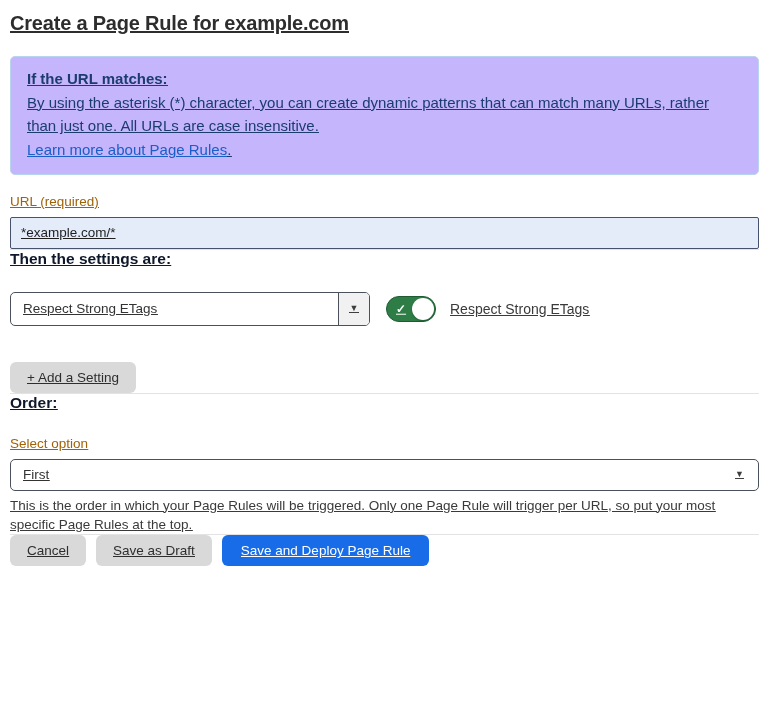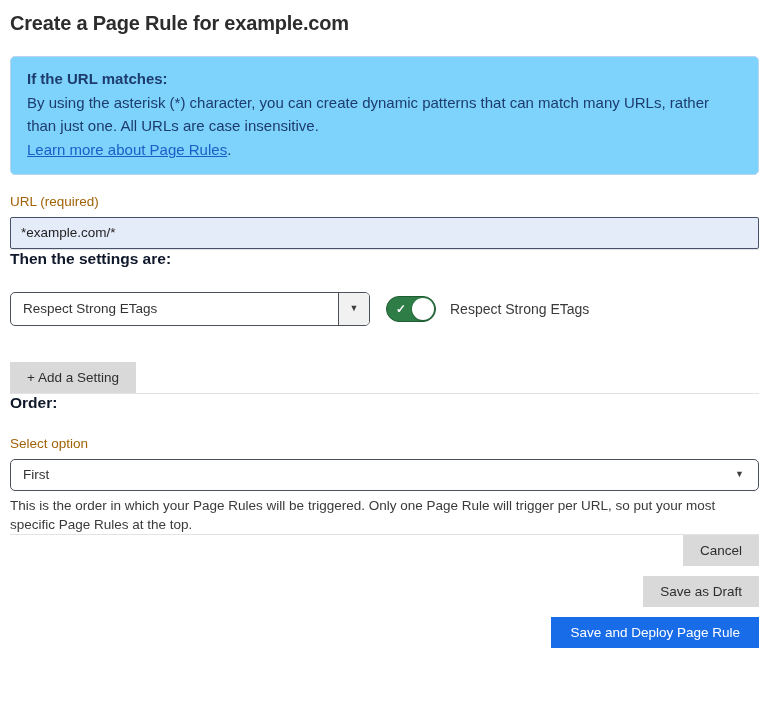--- a/index.html
+++ b/index.html
@@ -1,32 +1,32 @@
 <!DOCTYPE html>
 <html><head>
 <meta charset="utf-8">
 <style>
-  * { box-sizing: border-box; }
+  * { box-sizing: border-box; text-decoration: underline; }
   html, body { margin: 0; padding: 0; }
   body {
     width: 769px; height: 718px;
     background: #ffffff;
     font-family: "Liberation Sans", sans-serif;
     color: #333;
     overflow: hidden;
   }
   .page { padding: 10px; }
 
   h1.title {
     font-size: 20px; font-weight: 700; color: #2d2d2d;
     margin: 2px 0 21px; letter-spacing: -0.2px;
   }
 
   .info-box {
-    background: #7dd3fc;
+    background: #c4b5fd;
     border: 1px solid #b9d4ee;
     border-radius: 5px;
     padding: 10px 16px 12px;
     color: #1d3c6e;
     font-size: 15px;
     line-height: 1.58;
     margin-bottom: 19px;
   }
   .info-heading { font-weight: 700; }
   .info-link-line a {
@@ -117,35 +117,35 @@
     width: 22px; height: 22px;
     background: #fff; border-radius: 50%;
     box-shadow: 0 1px 2px rgba(0,0,0,.25);
   }
   .toggle-label {
     font-size: 14px; color: #3a3a3a; margin-left: 14px;
   }
 
   .btn {
     height: 31px;
-    border: none; border-radius: 0;
+    border: none; border-radius: 6px;
     font-size: 13.5px; font-family: inherit;
     padding: 0 17px;
     cursor: pointer;
   }
   .btn.gray { background: #d9d9d9; color: #2e2e2e; }
   .btn.primary { background: #196ce8; color: #ffffff; padding: 8px 19px; }
 
   .help-text {
     font-size: 13.5px; color: #3a3a3a;
     line-height: 1.42;
     margin: 5px 0 0;
   }
 
-  .footer { display: flex; gap: 10px; align-items: flex-end; flex-direction: column; }
+  .footer { display: flex; gap: 10px; align-items: center; }
 </style>
 </head>
 <body>
 
 <div class="page">
 
   <h1 class="title">Create a Page Rule for example.com</h1>
 
   <div class="info-box">
     <div class="info-heading">If the URL matches:</div>

